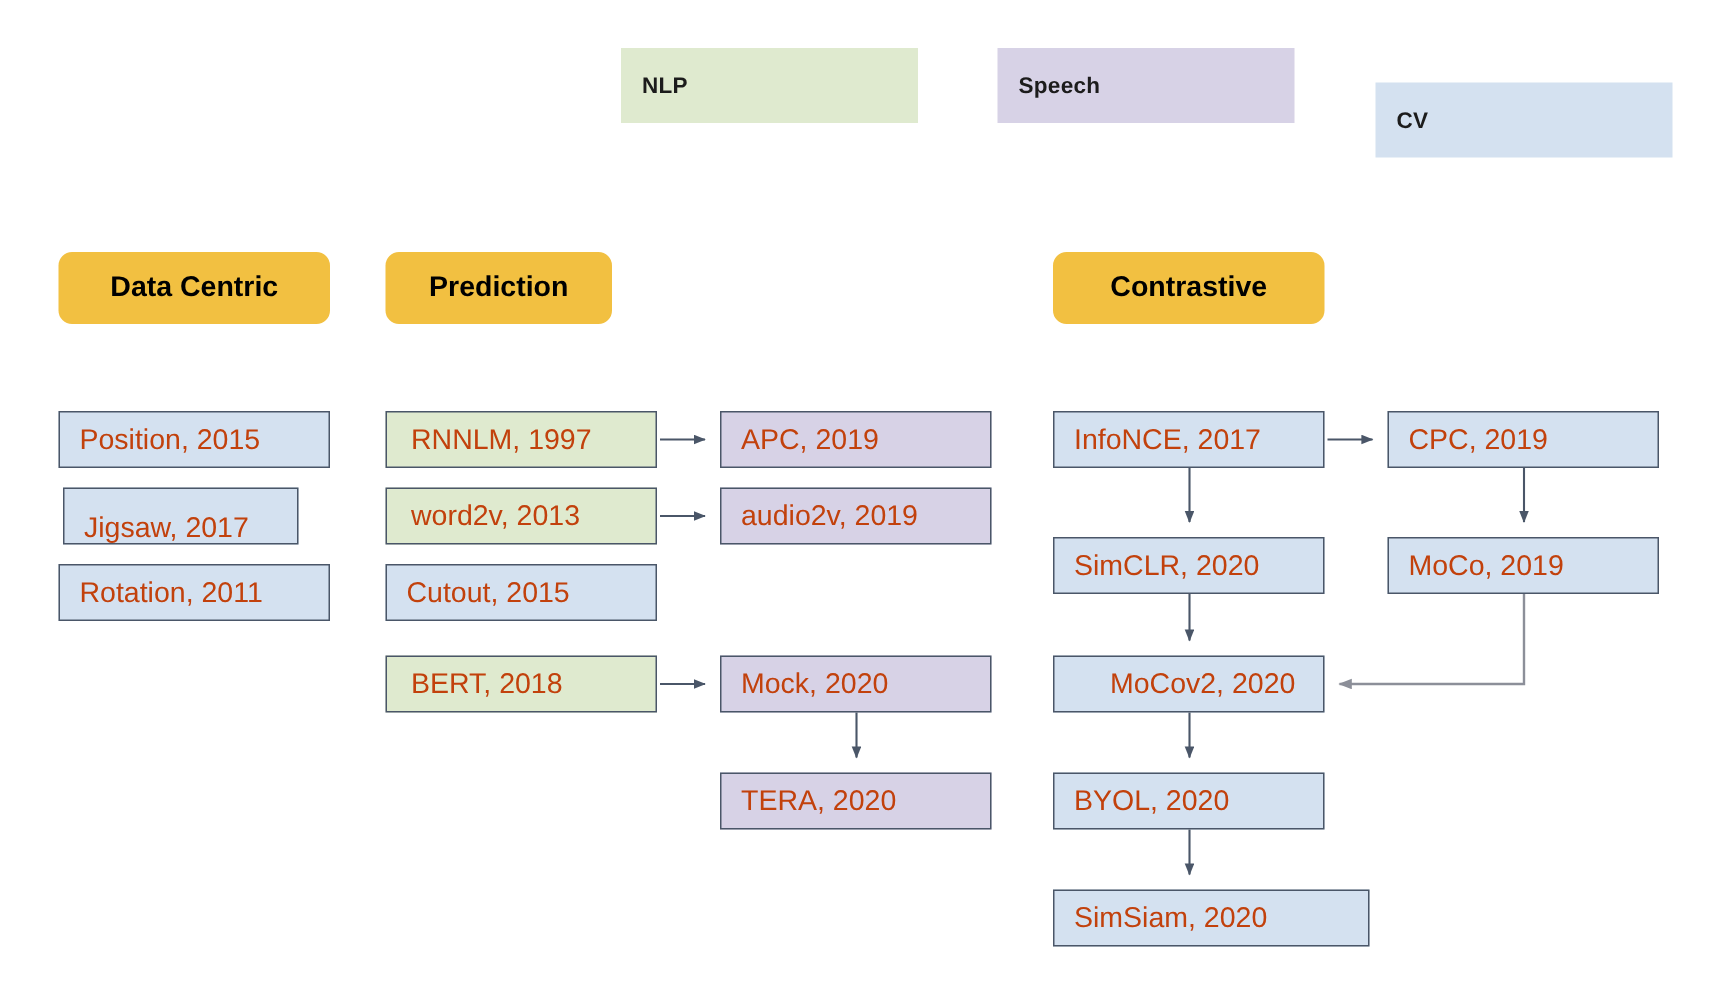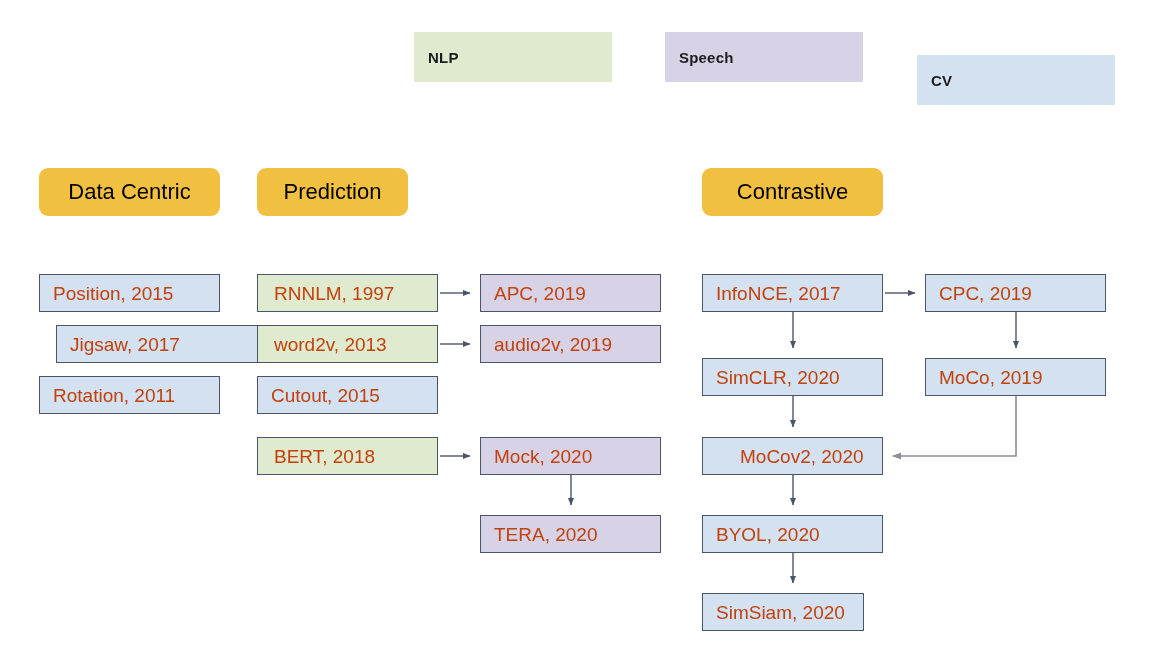--- a/index.html
+++ b/index.html
@@ -36,23 +36,24 @@
 
   
   .cat-box {
     position: absolute;
     height: 48px;
     border-radius: 9px;
     background: #f2c041;
     display: flex;
     align-items: center;
     justify-content: center;
-    font-size: 22px;
+    font-size: 19px;
     color: #000000;
     box-sizing: border-box;
+    font-weight: bold;
   }
 
   
   .node {
     position: absolute;
     height: 38px;
     border: 1px solid #4a5668;
     box-sizing: border-box;
     display: flex;
     align-items: center;
@@ -111,21 +112,21 @@
       </div>
       <div class="cat-box" style="left: 702px; top: 168px; width: 181px; background: rgb(242, 192, 65);">
         <span>Contrastive</span>
       </div>
     </div>
 
   <div id="nodes">
       <div class="node cv" style="left: 39px; top: 274px; width: 181px;">
         <span>Position, 2015</span>
       </div>
-      <div class="node cv" style="left: 56px; top: 325px; width: 202px;">
+      <div class="node cv" style="left: 42px; top: 325px; width: 157px; align-items: flex-end;">
         <span>Jigsaw, 2017</span>
       </div>
       <div class="node cv" style="left: 39px; top: 376px; width: 181px;">
         <span>Rotation, 2011</span>
       </div>
       <div class="node nlp" style="left: 257px; top: 274px; width: 181px;">
         <span>RNNLM, 1997</span>
       </div>
       <div class="node nlp" style="left: 257px; top: 325px; width: 181px;">
         <span>word2v, 2013</span>
@@ -153,21 +154,21 @@
       </div>
       <div class="node cv" style="left: 702px; top: 358px; width: 181px;">
         <span>SimCLR, 2020</span>
       </div>
       <div class="node cv" style="left: 702px; top: 437px; width: 181px; padding-left: 37px;">
         <span>MoCov2, 2020</span>
       </div>
       <div class="node cv" style="left: 702px; top: 515px; width: 181px;">
         <span>BYOL, 2020</span>
       </div>
-      <div class="node cv" style="left: 702px; top: 593px; width: 162px;">
+      <div class="node cv" style="left: 702px; top: 593px; width: 211px;">
         <span>SimSiam, 2020</span>
       </div>
       <div class="node cv" style="left: 925px; top: 274px; width: 181px; align-items: center;">
         <span>CPC, 2019</span>
       </div>
       <div class="node cv" style="left: 925px; top: 358px; width: 181px;">
         <span>MoCo, 2019</span>
       </div>
     </div>
 

